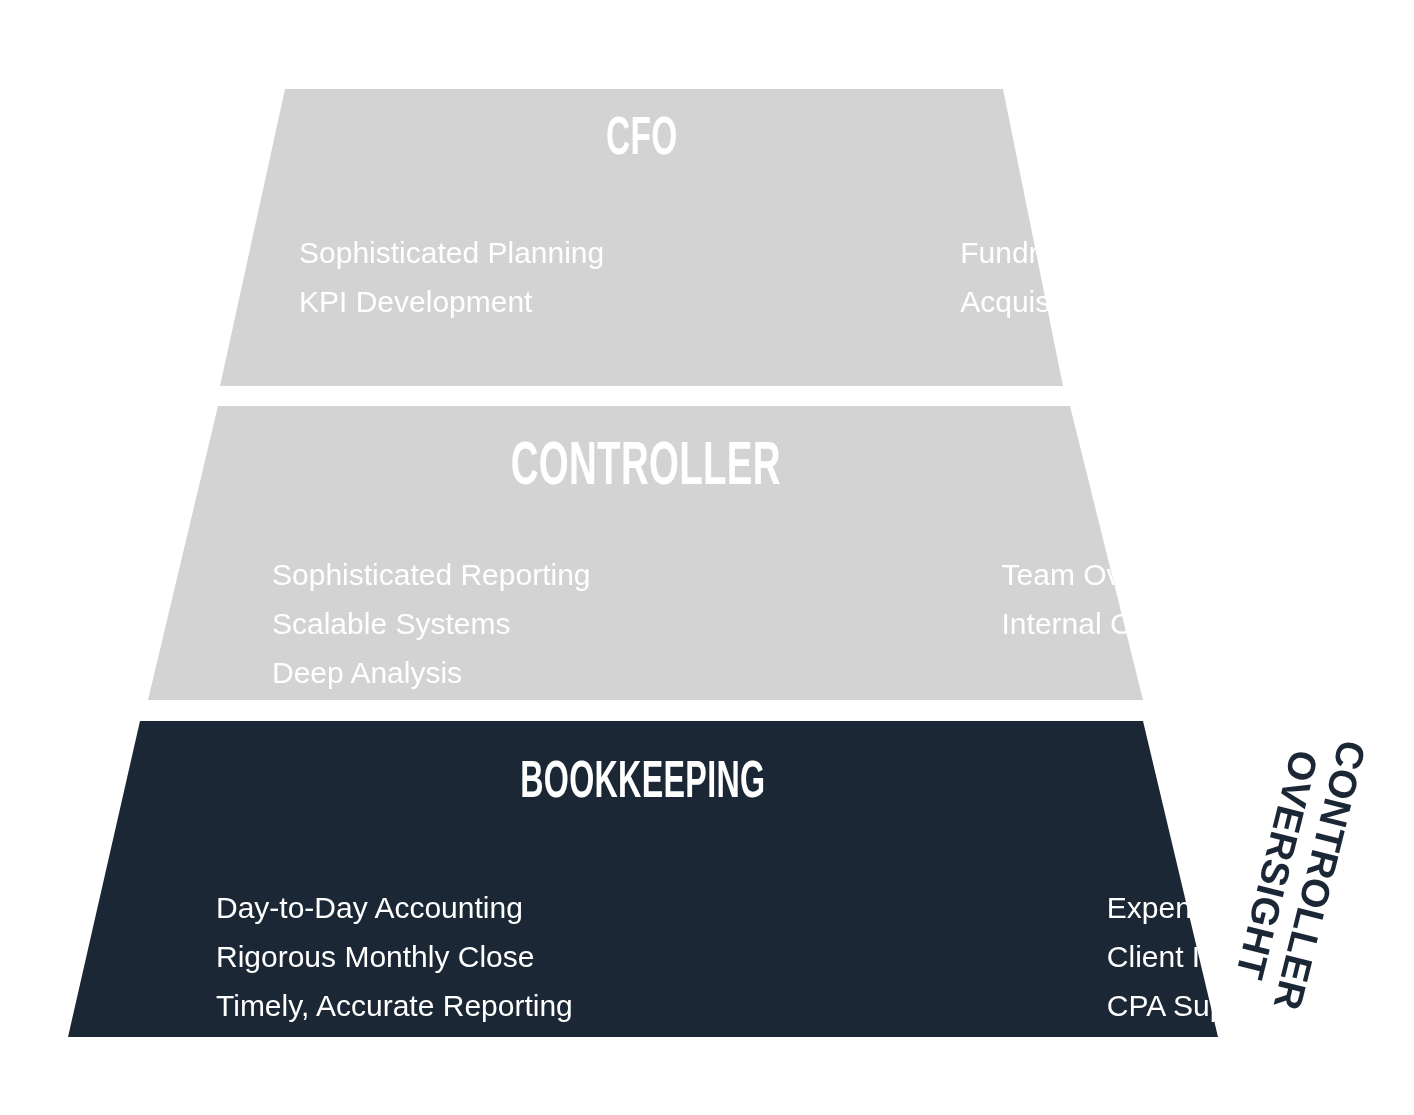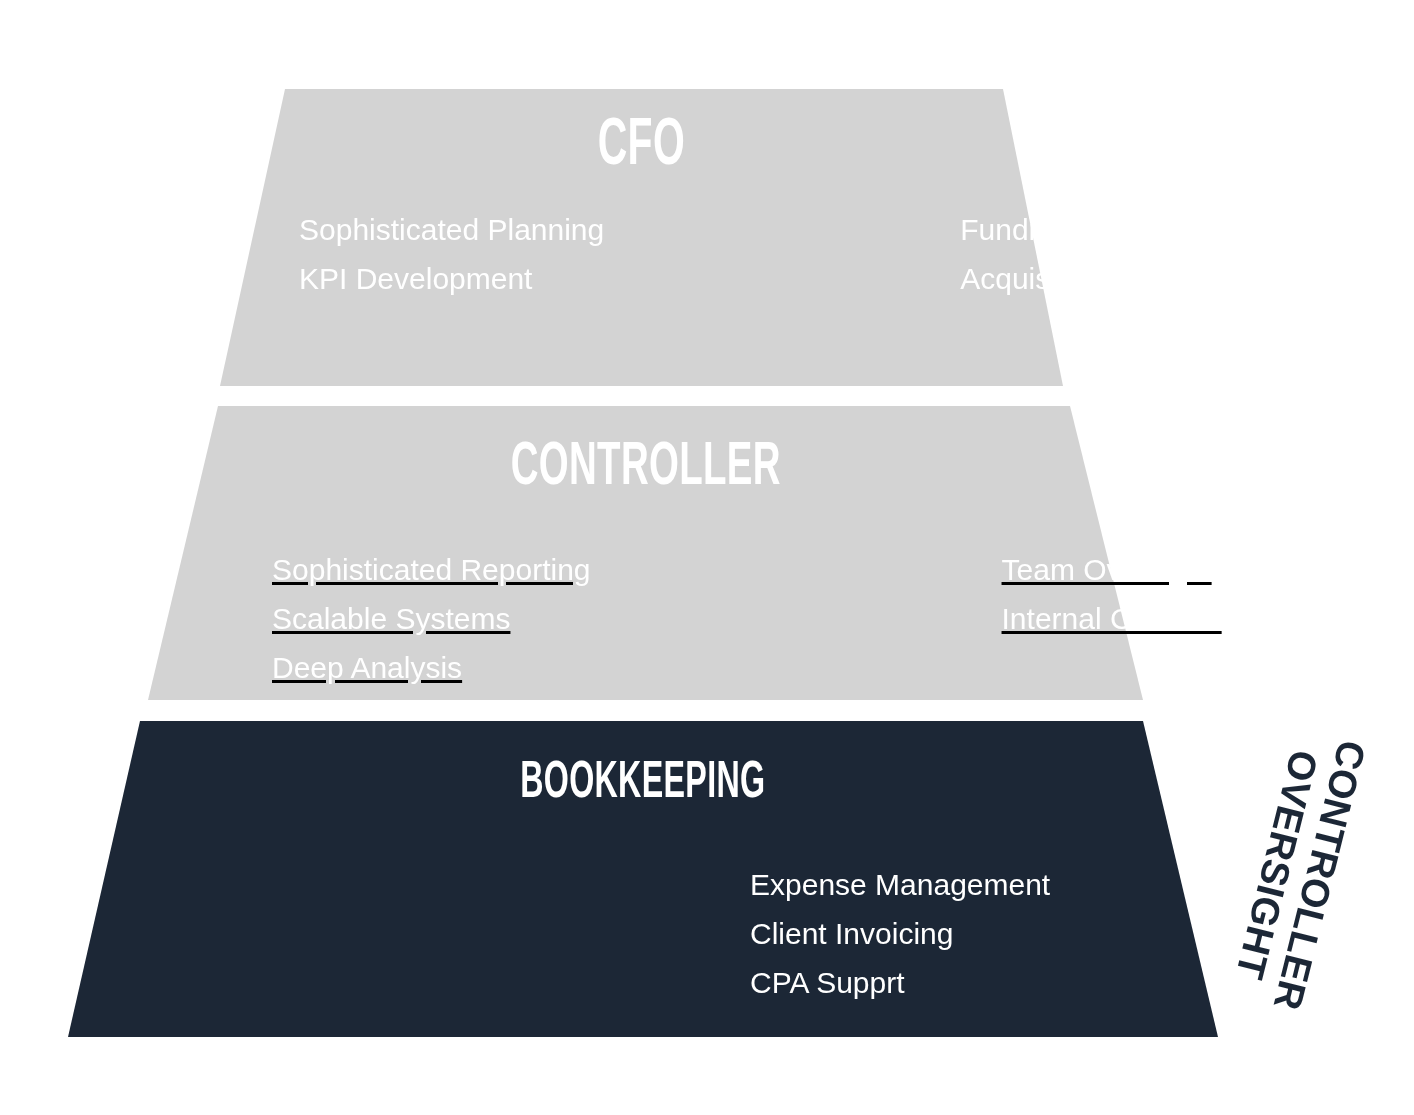--- a/index.html
+++ b/index.html
@@ -48,53 +48,54 @@
   .tier-heading span {
     display: inline-block;
     transform: scaleX(0.62);
     transform-origin: center center;
   }
 
   
   .items {
     position: absolute;
     display: flex;
+    margin-top: 23px;
   }
   .col {
     display: flex;
     flex-direction: column;
   }
   .item {
     color: #ffffff;
     font-family: "Liberation Sans", sans-serif;
     font-weight: 400;
     white-space: nowrap;
   }
 
   
   #tier-cfo .tier-heading {
     top: 108px;
     position: absolute;
     left: 220px;
     width: 843px;
-    font-size: 66px;
+    font-size: 54px;
   }
   #tier-cfo .items { top: 205px; left: 299px; }
   #tier-cfo .item { font-size: 30px; line-height: 49px; }
   #tier-cfo .col-right { margin-left: 356px; }
 
   
   #tier-controller .tier-heading {
     position: absolute;
     top: 432px;
     left: 148px;
     width: 995px;
     font-size: 62px;
   }
-  #tier-controller .items { top: 545px; left: 272px; text-decoration: underline; }
+  #tier-controller .items { top: 527px; left: 272px; }
   #tier-controller .item { font-size: 30px; line-height: 49px; }
   #tier-controller .col-right { margin-left: 411px; }
 
   
   #tier-bookkeeping .tier-heading {
     position: absolute;
     top: 753px;
     left: 68px;
     width: 1150px;
     font-size: 52px;
@@ -180,20 +181,25 @@
   <div class="tier" id="tier-bookkeeping">
     <div class="tier-shape">
       <svg width="1414" height="1115" viewBox="0 0 1414 1115" xmlns="http://www.w3.org/2000/svg">
         <polygon points="140,721 1143,721 1218,1037 68,1037" fill="#1c2736"></polygon>
       </svg>
     </div>
     <div class="tier-heading">
       <span>BOOKKEEPING</span>
     </div>
     <div class="items">
+      <div class="col col-left">
+        <div class="item">Day-to-Day Accounting</div>
+        <div class="item">Rigorous Monthly Close</div>
+        <div class="item">Timely, Accurate Reporting</div>
+      </div>
       <div class="col col-right">
         <div class="item">Expense Management</div>
         <div class="item">Client Invoicing</div>
         <div class="item">CPA Supprt</div>
       </div>
     </div>
   </div>
 
   <div id="side-label">
     <div class="rot">

